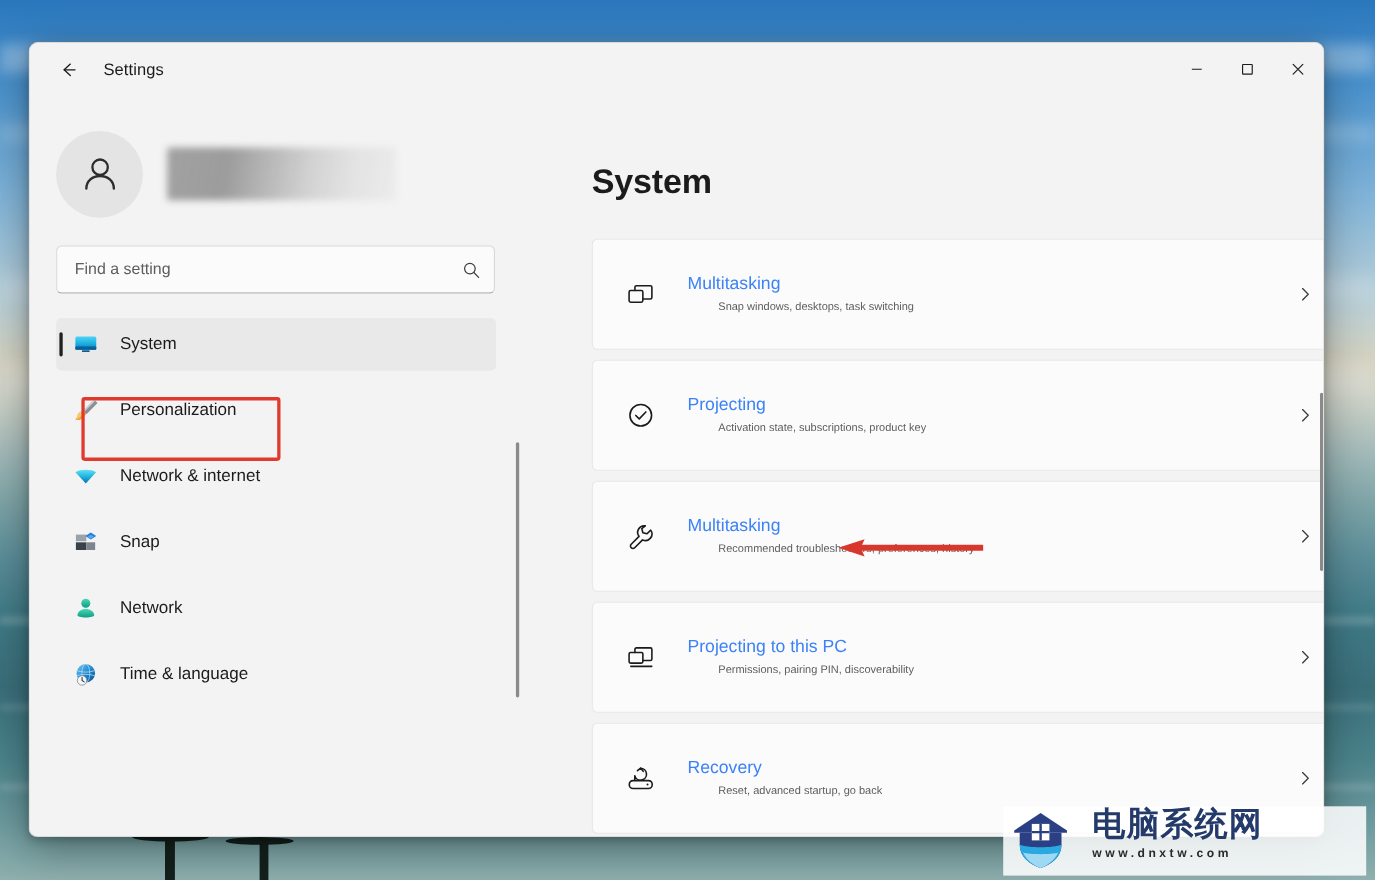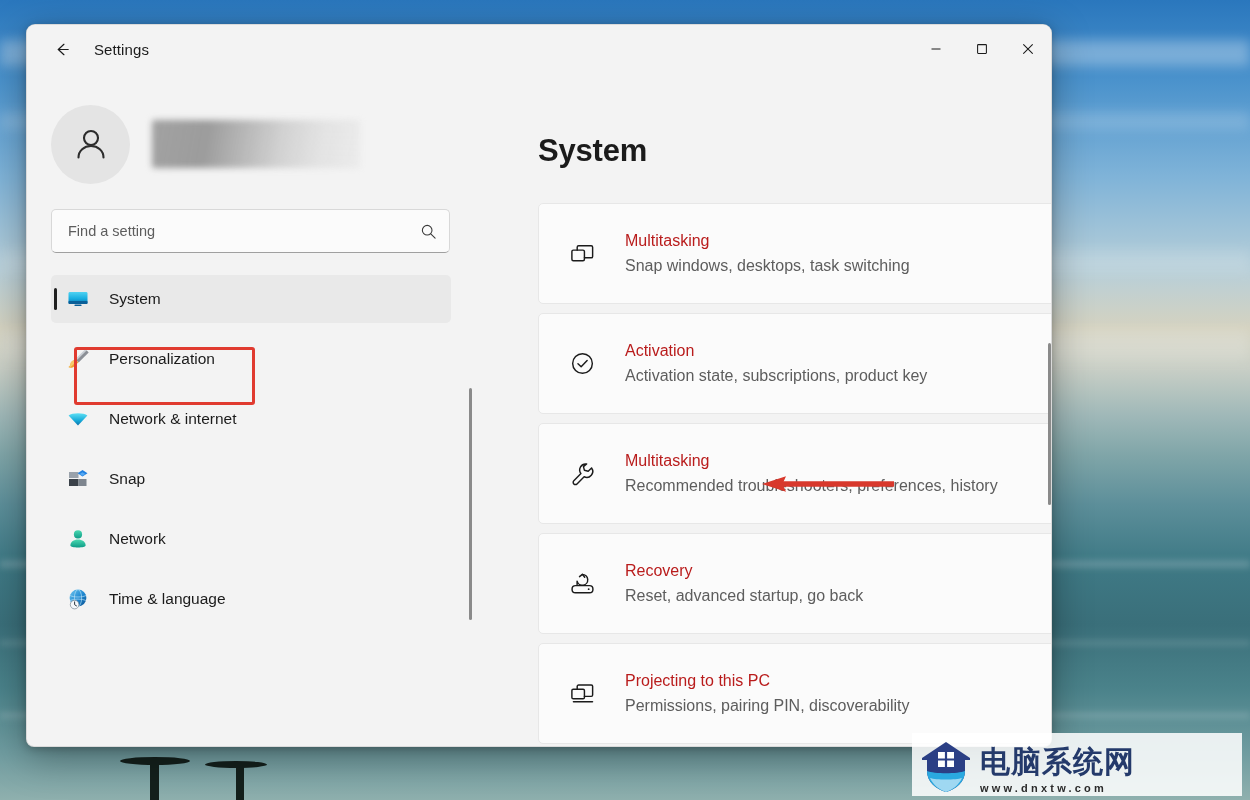--- a/index.html
+++ b/index.html
@@ -46,22 +46,22 @@
   }
   #desktop .tree {
     position: absolute;
     background: #14201c;
   }
 
   
   #settings-window {
     position: absolute;
     left: 26px;
-    top: 24px;
-    width: 1026px;
+    top: 38px;
+    width: 1178px;
     height: 723px;
     background: #f3f3f3;
     border-radius: 9px 9px 8px 8px;
     box-shadow: 0 10px 38px rgba(0,0,0,0.35), 0 2px 8px rgba(0,0,0,0.22);
     overflow: hidden;
     border: 1px solid rgba(0,0,0,0.10);
   }
 
   
   .titlebar {
@@ -244,28 +244,29 @@
   .card-icon {
     width: 30px; height: 30px;
     flex: 0 0 30px;
     margin-right: 28px;
     display: flex; align-items: center; justify-content: center;
     color: #1b1b1b;
   }
   .card-text { flex: 1; }
   .card-title {
     font-size: 16px;
-    color: #b91c1c;
+    color: #3b82f6;
     line-height: 1.35;
   }
   .card-sub {
-    font-size: 16px;
+    font-size: 10px;
     color: #5d5d5d;
     margin-top: 3px;
     line-height: 1.35;
+    margin-left: 28px;
   }
   .card-chevron {
     width: 20px; height: 20px;
     display: flex; align-items: center; justify-content: center;
     color: #3a3a3a;
     flex: 0 0 20px;
   }
   .main-scrollbar {
     position: absolute;
     right: 0px;
@@ -300,24 +301,25 @@
   }
 
   
   .watermark {
     position: absolute;
     right: 8px;
     bottom: 4px;
     width: 330px;
     height: 63px;
     display: flex;
-    align-items: flex-end;
+    align-items: flex-start;
     background: rgba(255,255,255,0.86);
     padding: 2px 6px;
     z-index: 60;
+    gap: 13px;
   }
   .wm-logo { width: 56px; height: 56px; flex: 0 0 56px; }
   .wm-text { margin-left: 6px; }
   .wm-cn {
     font-size: 30px;
     font-weight: bold;
     color: #243a6b;
     letter-spacing: 1px;
     line-height: 1;
     font-family: "DejaVu Sans", sans-serif;
@@ -528,78 +530,78 @@
           </div>
 
           <div class="card">
             <div class="card-icon">
               <svg width="27" height="27" viewBox="0 0 28 28" fill="none">
                 <circle cx="14" cy="14" r="10.2" stroke="#1b1b1b" stroke-width="1.5"></circle>
                 <path d="M9.3 14.2 L12.6 17.4 L18.8 10.9" stroke="#1b1b1b" stroke-width="1.5" stroke-linecap="round" stroke-linejoin="round"></path>
               </svg>
             </div>
             <div class="card-text">
-              <div class="card-title">Activation</div>
+              <div class="card-title">Projecting</div>
               <div class="card-sub">Activation state, subscriptions, product key</div>
             </div>
             <div class="card-chevron">
               <svg width="15" height="15" viewBox="0 0 16 16" fill="none">
                 <path d="M5.5 2.5 L11 8 L5.5 13.5" stroke="currentColor" stroke-width="1.25" stroke-linecap="round" stroke-linejoin="round"></path>
               </svg>
             </div>
           </div>
 
           <div class="card">
             <div class="card-icon">
               <svg width="27" height="27" viewBox="0 0 28 28" fill="none">
                 <path d="M18.3 4.2 A6.2 6.2 0 0 0 12.4 14.1 L5 21.5 A2.3 2.3 0 0 0 8.3 24.8 L15.7 17.4 A6.2 6.2 0 0 0 23.4 8.2 L19.9 11.7 L16 10.7 L15 6.8 Z" stroke="#1b1b1b" stroke-width="1.5" stroke-linejoin="round" stroke-linecap="round"></path>
               </svg>
             </div>
             <div class="card-text">
               <div class="card-title">Multitasking</div>
               <div class="card-sub">Recommended troubleshooters, preferences, history</div>
+            </div>
+            <div class="card-chevron">
+              <svg width="15" height="15" viewBox="0 0 16 16" fill="none">
+                <path d="M5.5 2.5 L11 8 L5.5 13.5" stroke="currentColor" stroke-width="1.25" stroke-linecap="round" stroke-linejoin="round"></path>
+              </svg>
+            </div>
+          </div>
+
+          <div class="card">
+            <div class="card-icon">
+              <svg width="27" height="27" viewBox="0 0 28 28" fill="none">
+                <rect x="3" y="9.5" width="13" height="10" rx="1.4" stroke="#1b1b1b" stroke-width="1.5"></rect>
+                <path d="M8.5 9.5 V6.6 A1.4 1.4 0 0 1 9.9 5.2 H23.1 A1.4 1.4 0 0 1 24.5 6.6 V15.6 A1.4 1.4 0 0 1 23.1 17 H16" stroke="#1b1b1b" stroke-width="1.5" stroke-linecap="round" stroke-linejoin="round"></path>
+                <path d="M4.6 22.6 H24.4" stroke="#1b1b1b" stroke-width="1.5" stroke-linecap="round"></path>
+              </svg>
+            </div>
+            <div class="card-text">
+              <div class="card-title">Projecting to this PC</div>
+              <div class="card-sub">Permissions, pairing PIN, discoverability</div>
             </div>
             <div class="card-chevron">
               <svg width="15" height="15" viewBox="0 0 16 16" fill="none">
                 <path d="M5.5 2.5 L11 8 L5.5 13.5" stroke="currentColor" stroke-width="1.25" stroke-linecap="round" stroke-linejoin="round"></path>
               </svg>
             </div>
           </div>
 
           <div class="card">
             <div class="card-icon">
               <svg width="27" height="27" viewBox="0 0 28 28" fill="none">
                 <rect x="3.2" y="16.2" width="21.6" height="7.4" rx="3.5" stroke="#1b1b1b" stroke-width="1.5"></rect>
                 <circle cx="20.4" cy="19.9" r="0.95" fill="#1b1b1b"></circle>
                 <path d="M13.8 4.6 A5.6 5.6 0 1 1 8.4 11.6 L8.4 15.4" stroke="#1b1b1b" stroke-width="1.5" stroke-linecap="round" stroke-linejoin="round"></path>
                 <path d="M10.9 6.9 L13.9 4.5 L16.3 7.5" stroke="#1b1b1b" stroke-width="1.5" stroke-linecap="round" stroke-linejoin="round"></path>
               </svg>
             </div>
             <div class="card-text">
               <div class="card-title">Recovery</div>
               <div class="card-sub">Reset, advanced startup, go back</div>
-            </div>
-            <div class="card-chevron">
-              <svg width="15" height="15" viewBox="0 0 16 16" fill="none">
-                <path d="M5.5 2.5 L11 8 L5.5 13.5" stroke="currentColor" stroke-width="1.25" stroke-linecap="round" stroke-linejoin="round"></path>
-              </svg>
-            </div>
-          </div>
-
-          <div class="card">
-            <div class="card-icon">
-              <svg width="27" height="27" viewBox="0 0 28 28" fill="none">
-                <rect x="3" y="9.5" width="13" height="10" rx="1.4" stroke="#1b1b1b" stroke-width="1.5"></rect>
-                <path d="M8.5 9.5 V6.6 A1.4 1.4 0 0 1 9.9 5.2 H23.1 A1.4 1.4 0 0 1 24.5 6.6 V15.6 A1.4 1.4 0 0 1 23.1 17 H16" stroke="#1b1b1b" stroke-width="1.5" stroke-linecap="round" stroke-linejoin="round"></path>
-                <path d="M4.6 22.6 H24.4" stroke="#1b1b1b" stroke-width="1.5" stroke-linecap="round"></path>
-              </svg>
-            </div>
-            <div class="card-text">
-              <div class="card-title">Projecting to this PC</div>
-              <div class="card-sub">Permissions, pairing PIN, discoverability</div>
             </div>
             <div class="card-chevron">
               <svg width="15" height="15" viewBox="0 0 16 16" fill="none">
                 <path d="M5.5 2.5 L11 8 L5.5 13.5" stroke="currentColor" stroke-width="1.25" stroke-linecap="round" stroke-linejoin="round"></path>
               </svg>
             </div>
           </div>
 
         </div>
 

